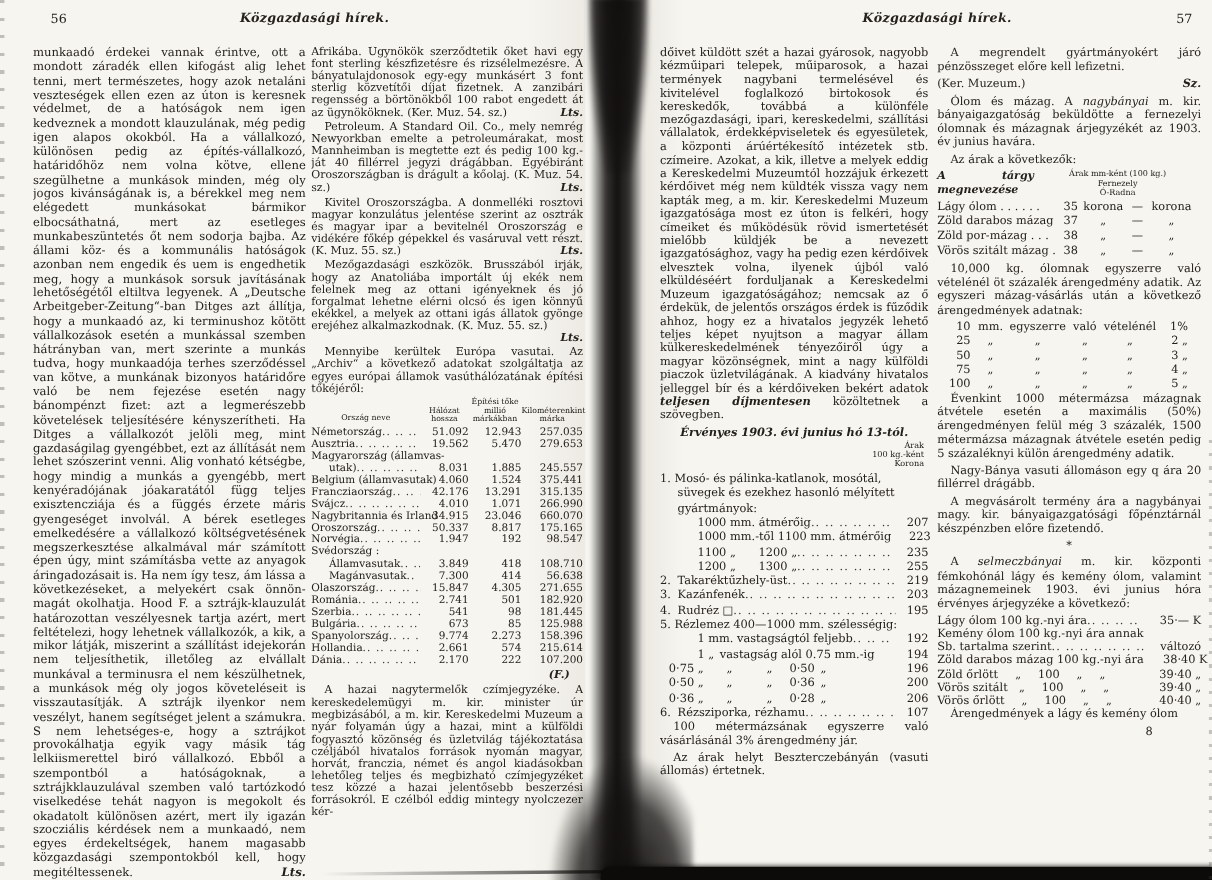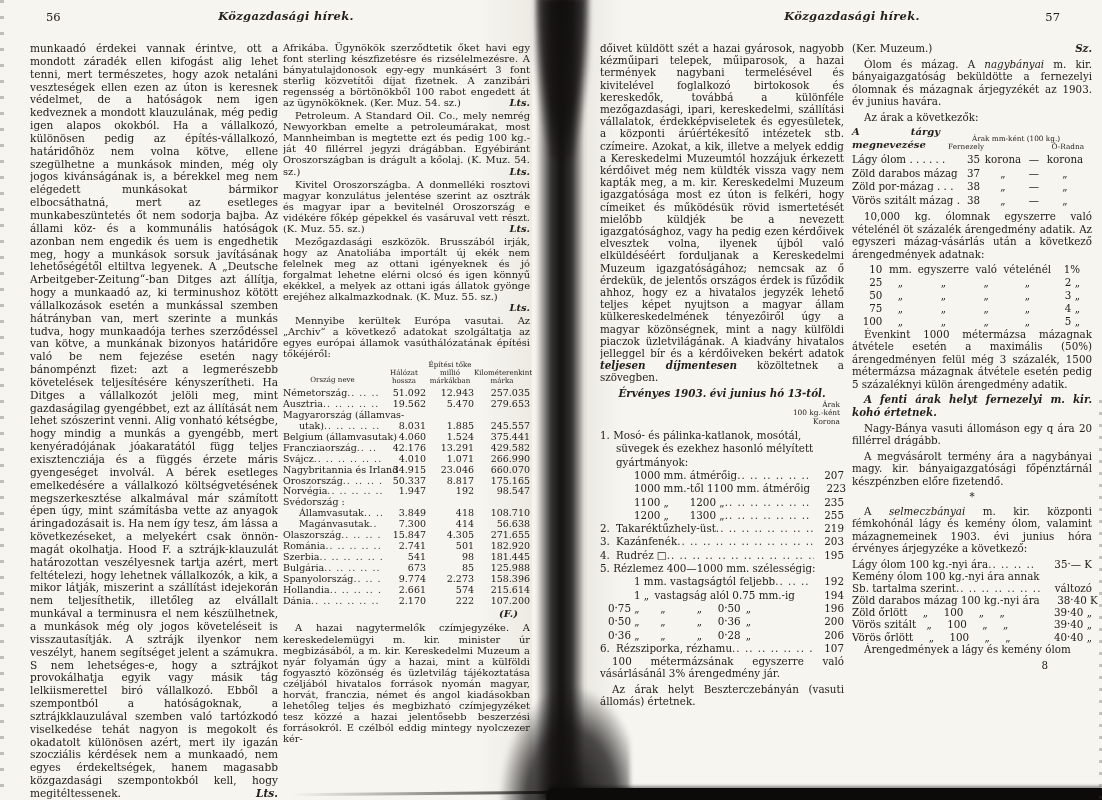--- a/index.html
+++ b/index.html
@@ -5,21 +5,21 @@
   *{margin:0;padding:0;box-sizing:border-box;}
   html,body{width:1102px;height:800px;}
   body{background:#e8e6e0;font-family:"DejaVu Serif","Liberation Serif",serif;color:#24201b;}
   .spread{position:relative;width:1102px;height:800px;background:#f6f5f0;overflow:hidden;}
   .page{position:absolute;top:0;height:800px;}
   .page-left{left:0;width:532px;padding:6px 2px 0 30px;background:linear-gradient(to right,#f6f5f0 0 90%,#edebe4 99%);}
   .page-right{left:585px;width:517px;padding:6px 10px 0 15px;background:linear-gradient(to left,#f6f5f0 0 93%,#ebe9e2 100%);}
   .head{position:relative;height:30px;margin-left:12px;}
   .pageno{position:absolute;top:4px;font-size:11.5px;}
   .page-left .pageno{left:4px;}
-  .page-right .pageno{right:32px;text-align:right;}
+  .page-right .pageno{right:8px;text-align:right;}
   .runtitle{position:absolute;top:3px;left:0;right:0;text-align:center;font-style:italic;font-weight:600;font-size:11.5px;letter-spacing:.3px;}
   .cols{display:flex;margin-top:6px;}
   .page-left .cols{gap:5px;}
   .page-right .cols{gap:8px;}
   .col{flex:none;text-align:justify;}
   .c56a{width:248px;font-size:10.6px;line-height:12.85px;}
   .c56b{width:247px;font-size:9.9px;line-height:11.05px;}
   .c57a{width:244px;font-size:10.35px;line-height:12.2px;}
   .c57b{width:240px;font-size:10.3px;line-height:12.55px;}
   .para{text-indent:12px;overflow:hidden;margin-bottom:1px;}
@@ -53,21 +53,21 @@
   .pl-x{flex:none;white-space:pre-wrap;}
   .pl-p{flex:none;min-width:26px;text-align:right;margin-left:4px;}
   .pl-item{padding-left:16px;text-indent:-16px;line-height:13.3px;text-align:left;}
   .pl-sub{margin-left:34px;}
   .pl-sub.b{margin-left:8px;}
   
   .mtable{margin:2px 0 3px;}
   .mt-head{display:flex;align-items:flex-end;margin:1px 0 2px;}
   .mt-hname{flex:1;font-style:italic;font-weight:700;font-size:10px;}
   .mt-hright{width:152px;font-size:7.3px;line-height:8.4px;text-align:center;}
-  .mt-h2{display:flex;justify-content:space-between;padding:0 8px;}
+  .mt-h2{display:flex;justify-content:space-between;padding:0 8px;flex-direction:column;}
   .mt-row{display:flex;line-height:13.4px;align-items:baseline;}
   .mt-rname{width:108px;flex:none;white-space:pre-wrap;}
   .mt-a{width:20px;text-align:right;flex:none;}
   .mt-b{width:46px;text-align:center;flex:none;}
   .mt-c{width:16px;text-align:center;flex:none;}
   .mt-d{width:46px;text-align:center;flex:none;}
   
   .disc{display:flex;line-height:12.9px;margin-left:8px;width:220px;}
   .dc0{width:28px;text-align:right;padding-right:3px;}
   .dc1{width:34px;text-align:center;}
@@ -168,21 +168,21 @@
               <span class="rt-c2">1.524</span>
               <span class="rt-c3">375.441</span>
             </div>
             <div class="rt-row">
               <span class="rt-namewrap">
                 <span class="rt-name">Francziaország</span>
                 <span class="leader"></span>
               </span>
               <span class="rt-c1">42.176</span>
               <span class="rt-c2">13.291</span>
-              <span class="rt-c3">429.582</span>
+              <span class="rt-c3">315.135</span>
             </div>
             <div class="rt-row">
               <span class="rt-namewrap">
                 <span class="rt-name">Svájcz</span>
                 <span class="leader"></span>
               </span>
               <span class="rt-c1">4.010</span>
               <span class="rt-c2">1.071</span>
               <span class="rt-c3">266.990</span>
             </div>
@@ -392,20 +392,21 @@
           <div class="pl-row">
             <span class="pl-num">6.</span>
             <span class="pl-x">Rézsziporka, rézhamu</span>
             <span class="leader"></span>
             <span class="pl-p">107</span>
           </div>
           <p class="para"><span class="r-n">100 métermázsának egyszerre való vásárlásánál 3% árengedmény jár.</span></p>
           <p class="para"><span class="r-n">Az árak helyt Beszterczebányán (vasuti állomás) értetnek.</span></p>
         </div>
       <div class="col c57b">
+          <p class="para"><span class="r-n">A megrendelt gyártmányokért járó pénzösszeget előre kell lefizetni.</span></p>
           <p class="para cont"><span class="r-n">(Ker. Muzeum.)</span><span class="sig">Sz.</span></p>
           <p class="para"><span class="r-b">Ólom és mázag.</span><span class="r-n"> A </span><span class="r-i">nagybányai</span><span class="r-n"> m. kir. bányaigazgatóság beküldötte a fernezelyi ólomnak és mázagnak árjegyzékét az 1903. év junius havára.</span></p>
           <p class="para"><span class="r-n">Az árak a következők:</span></p>
           <div class="mtable">
             <div class="mt-head">
               <span class="mt-hname">A tárgy megnevezése</span>
               <span class="mt-hright">
                 <div>Árak mm-ként (100 kg.)</div>
                 <div class="mt-h2">
                   <span>Fernezely</span>
@@ -479,21 +480,20 @@
             <div class="disc">
               <span class="dc0">100</span>
               <span class="dc1">„</span>
               <span class="dc2">„</span>
               <span class="dc3">„</span>
               <span class="dc4">„</span>
               <span class="dc5">5 „</span>
             </div>
           </div>
           <p class="para"><span class="r-n">Évenkint 1000 métermázsa mázagnak átvétele esetén a maximális (50%) árengedményen felül még 3 százalék, 1500 métermázsa mázagnak átvétele esetén pedig 5 százaléknyi külön árengedmény adatik.</span></p>
-          <p class="para"><span class="r-bi">A fenti árak helyt fernezelyi m. kir. kohó értetnek.</span></p>
           <p class="para"><span class="r-n">Nagy-Bánya vasuti állomáson egy q ára 20 fillérrel drágább.</span></p>
           <p class="para"><span class="r-n">A megvásárolt termény ára a nagybányai magy. kir. bányaigazgatósági főpénztárnál készpénzben előre fizetendő.</span></p>
           <div class="centerline r-n">*</div>
           <p class="para"><span class="r-n">A </span><span class="r-i">selmeczbányai</span><span class="r-n"> m. kir. központi fémkohónál lágy és kemény ólom, valamint mázagnemeinek 1903. évi junius hóra érvényes árjegyzéke a következő:</span></p>
           <div>
             <div class="sl">
               <span class="sl-x">Lágy ólom 100 kg.-nyi ára</span>
               <span class="leader"></span>
               <span class="sl-p">35·— K</span>
             </div>

